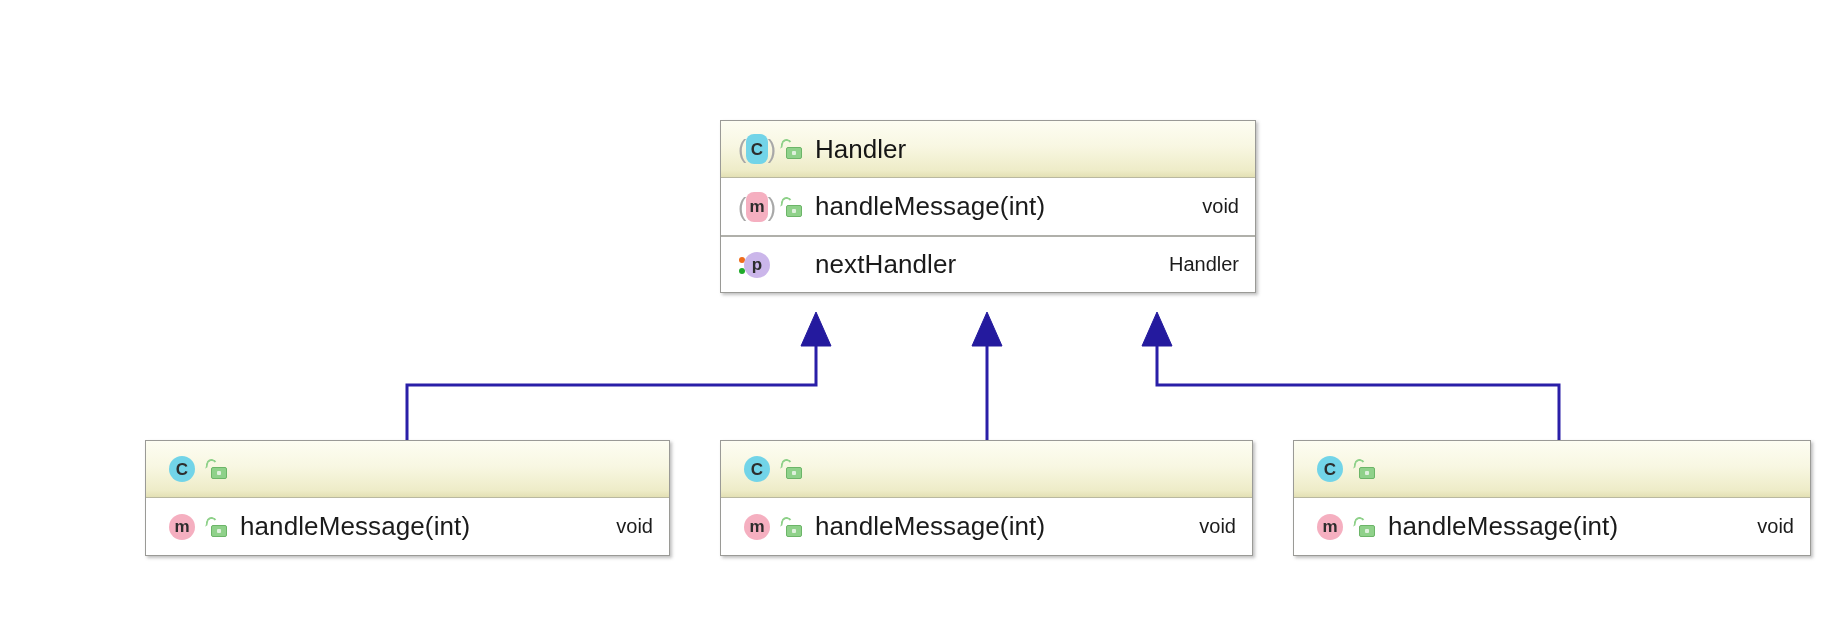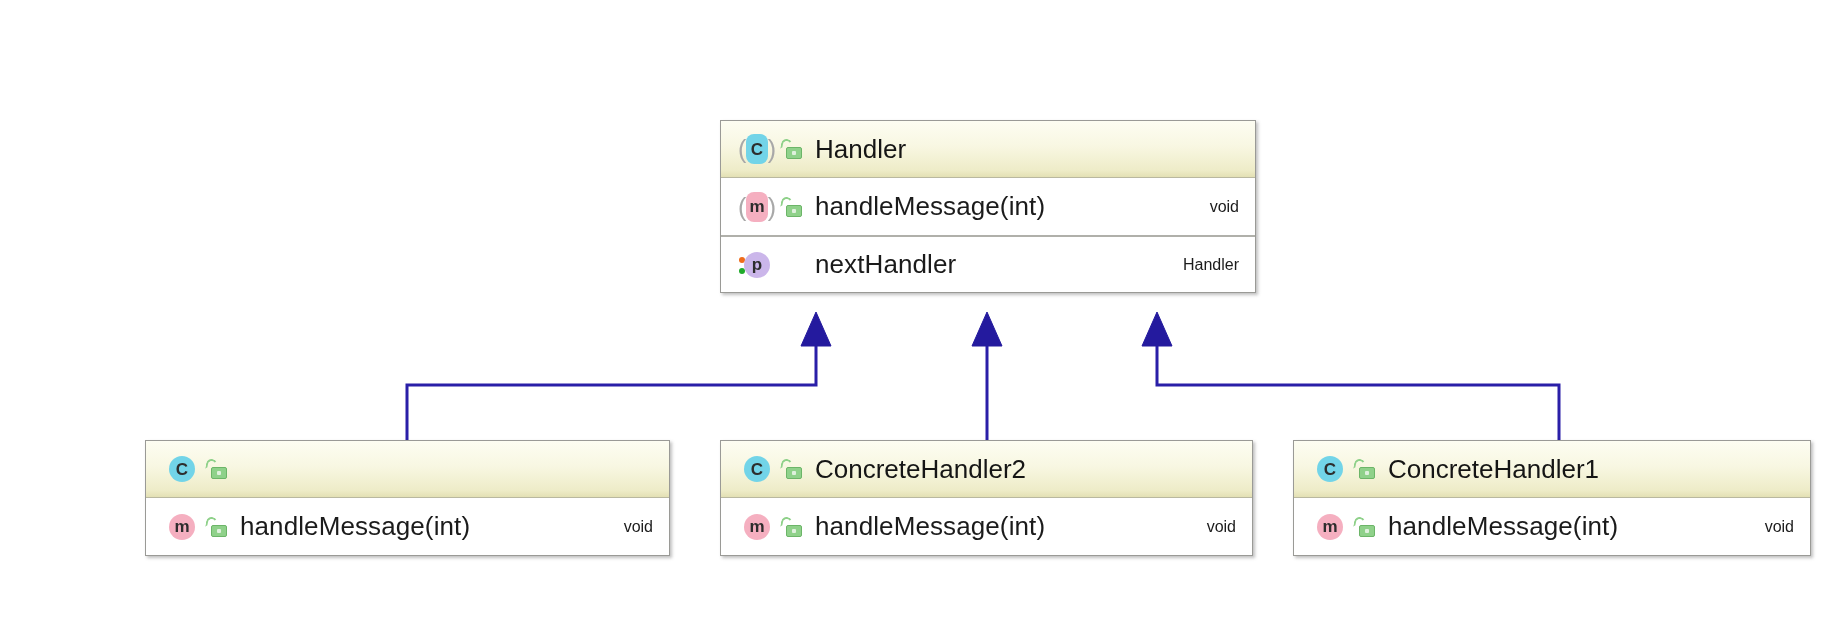--- a/index.html
+++ b/index.html
@@ -76,21 +76,21 @@
     letter-spacing: 0.1px;
     white-space: nowrap;
   }
   .header-name {
     font-size: 26px;
     color: #151515;
     white-space: nowrap;
   }
   .row-type {
     margin-left: auto;
-    font-size: 16px;
+    font-size: 20px;
     color: #1b1b1b;
     white-space: nowrap;
     padding-left: 26px;
   }
 
   
   .icon-slot {
     position: relative;
     width: 36px;
     height: 34px;
@@ -307,21 +307,20 @@
       <span class="icon-slot">
         <span class="kind-badge kind-c">C</span>
       </span>
       <span class="lock-slot">
         <span class="lock">
           <span class="lock-shackle"></span>
           <span class="lock-body"></span>
           <span class="lock-keyhole"></span>
         </span>
       </span>
-      <span class="header-name">ConcreteHandler2</span>
     </div>
 
     <div class="uml-row">
       <span class="icon-slot">
         <span class="kind-badge kind-m">m</span>
       </span>
       <span class="lock-slot">
         <span class="lock">
           <span class="lock-shackle"></span>
           <span class="lock-body"></span>
@@ -339,21 +338,20 @@
       <span class="icon-slot">
         <span class="kind-badge kind-c">C</span>
       </span>
       <span class="lock-slot">
         <span class="lock">
           <span class="lock-shackle"></span>
           <span class="lock-body"></span>
           <span class="lock-keyhole"></span>
         </span>
       </span>
-      <span class="header-name">ConcreteHandler1</span>
     </div>
 
     <div class="uml-row">
       <span class="icon-slot">
         <span class="kind-badge kind-m">m</span>
       </span>
       <span class="lock-slot">
         <span class="lock">
           <span class="lock-shackle"></span>
           <span class="lock-body"></span>

